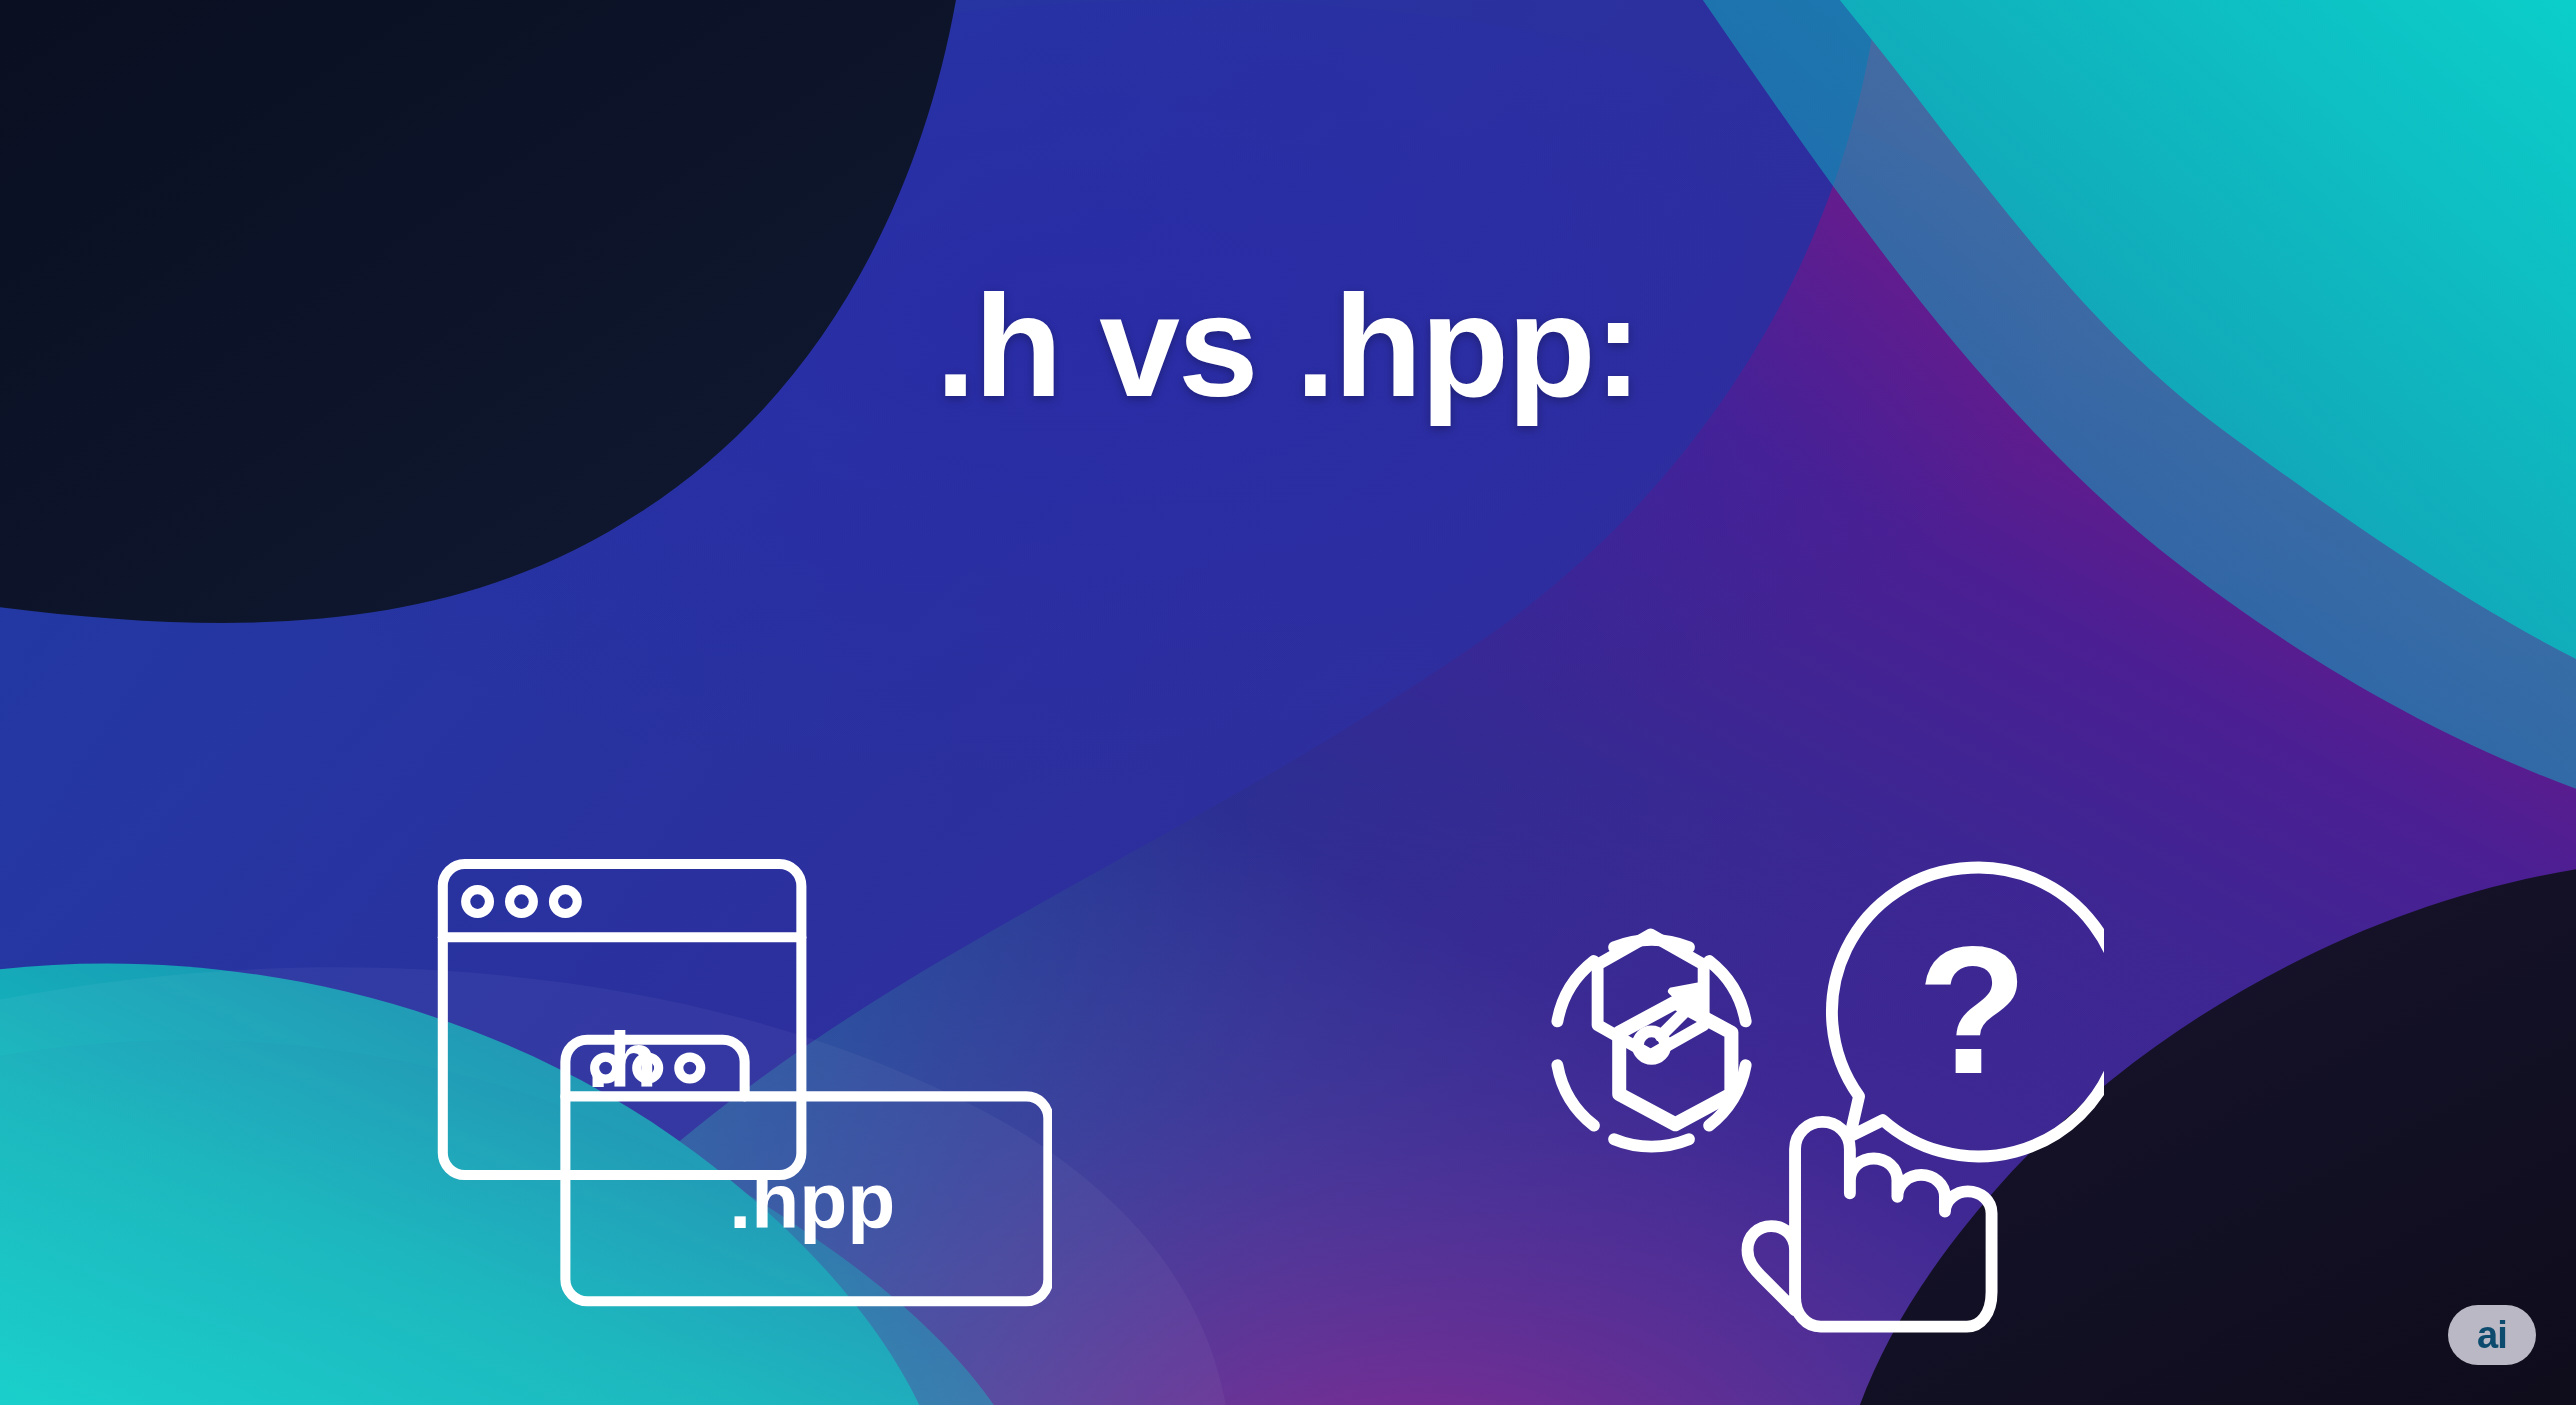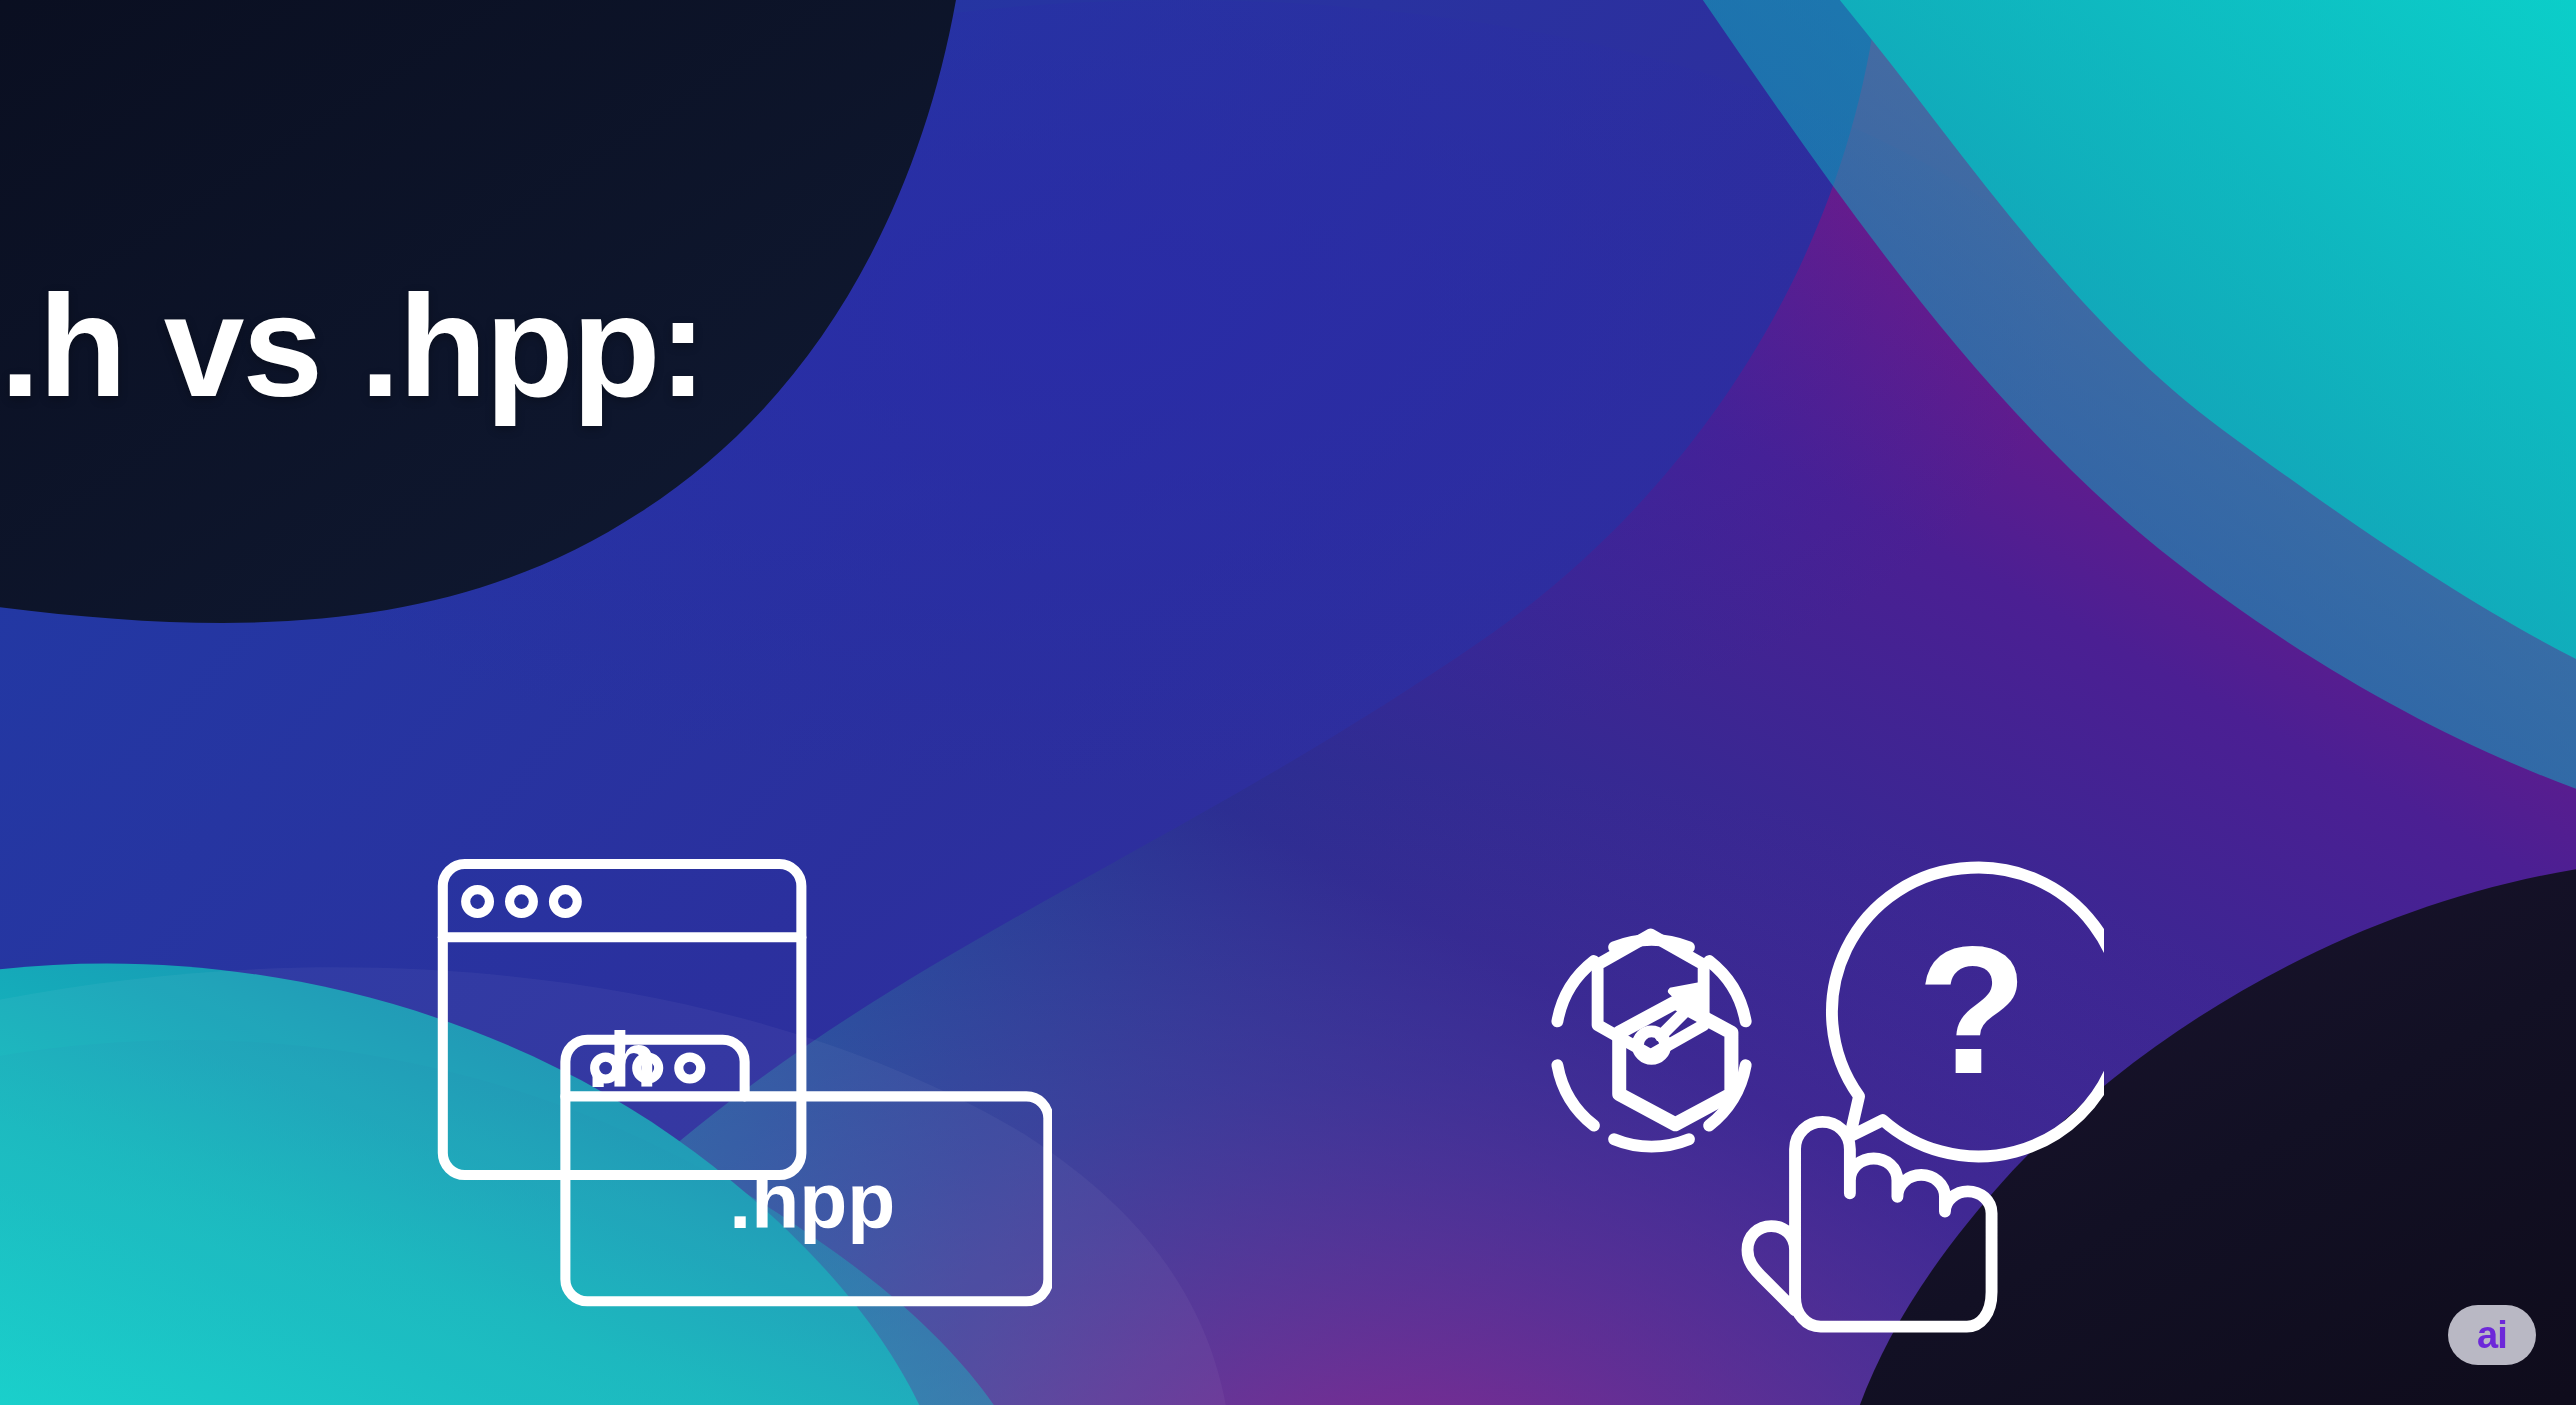--- a/index.html
+++ b/index.html
@@ -25,21 +25,21 @@
     width: 100%;
     height: 100%;
   }
 
   
   .headline-block {
     position: absolute;
     left: 0;
     right: 0;
     top: 274px;
-    text-align: left;
+    text-align: center;
     z-index: 20;
     pointer-events: none;
   }
   .title {
     color: #ffffff;
     font-size: 145px;
     font-weight: 700;
     line-height: 1.0;
     letter-spacing: -1.8px;
     margin: 0 0 25.6px 0;
@@ -76,21 +76,21 @@
 
   
   .ai-badge {
     position: absolute;
     right: 40px;
     bottom: 40px;
     width: 88px;
     height: 60px;
     border-radius: 30px;
     background: #b9b8c4;
-    color: #6d28d9;
+    color: #0c4a6e;
     display: flex;
     align-items: center;
     justify-content: center;
     font-size: 38px;
     font-weight: 600;
     letter-spacing: -0.9px;
     z-index: 30;
   }
 </style>
 </head>

